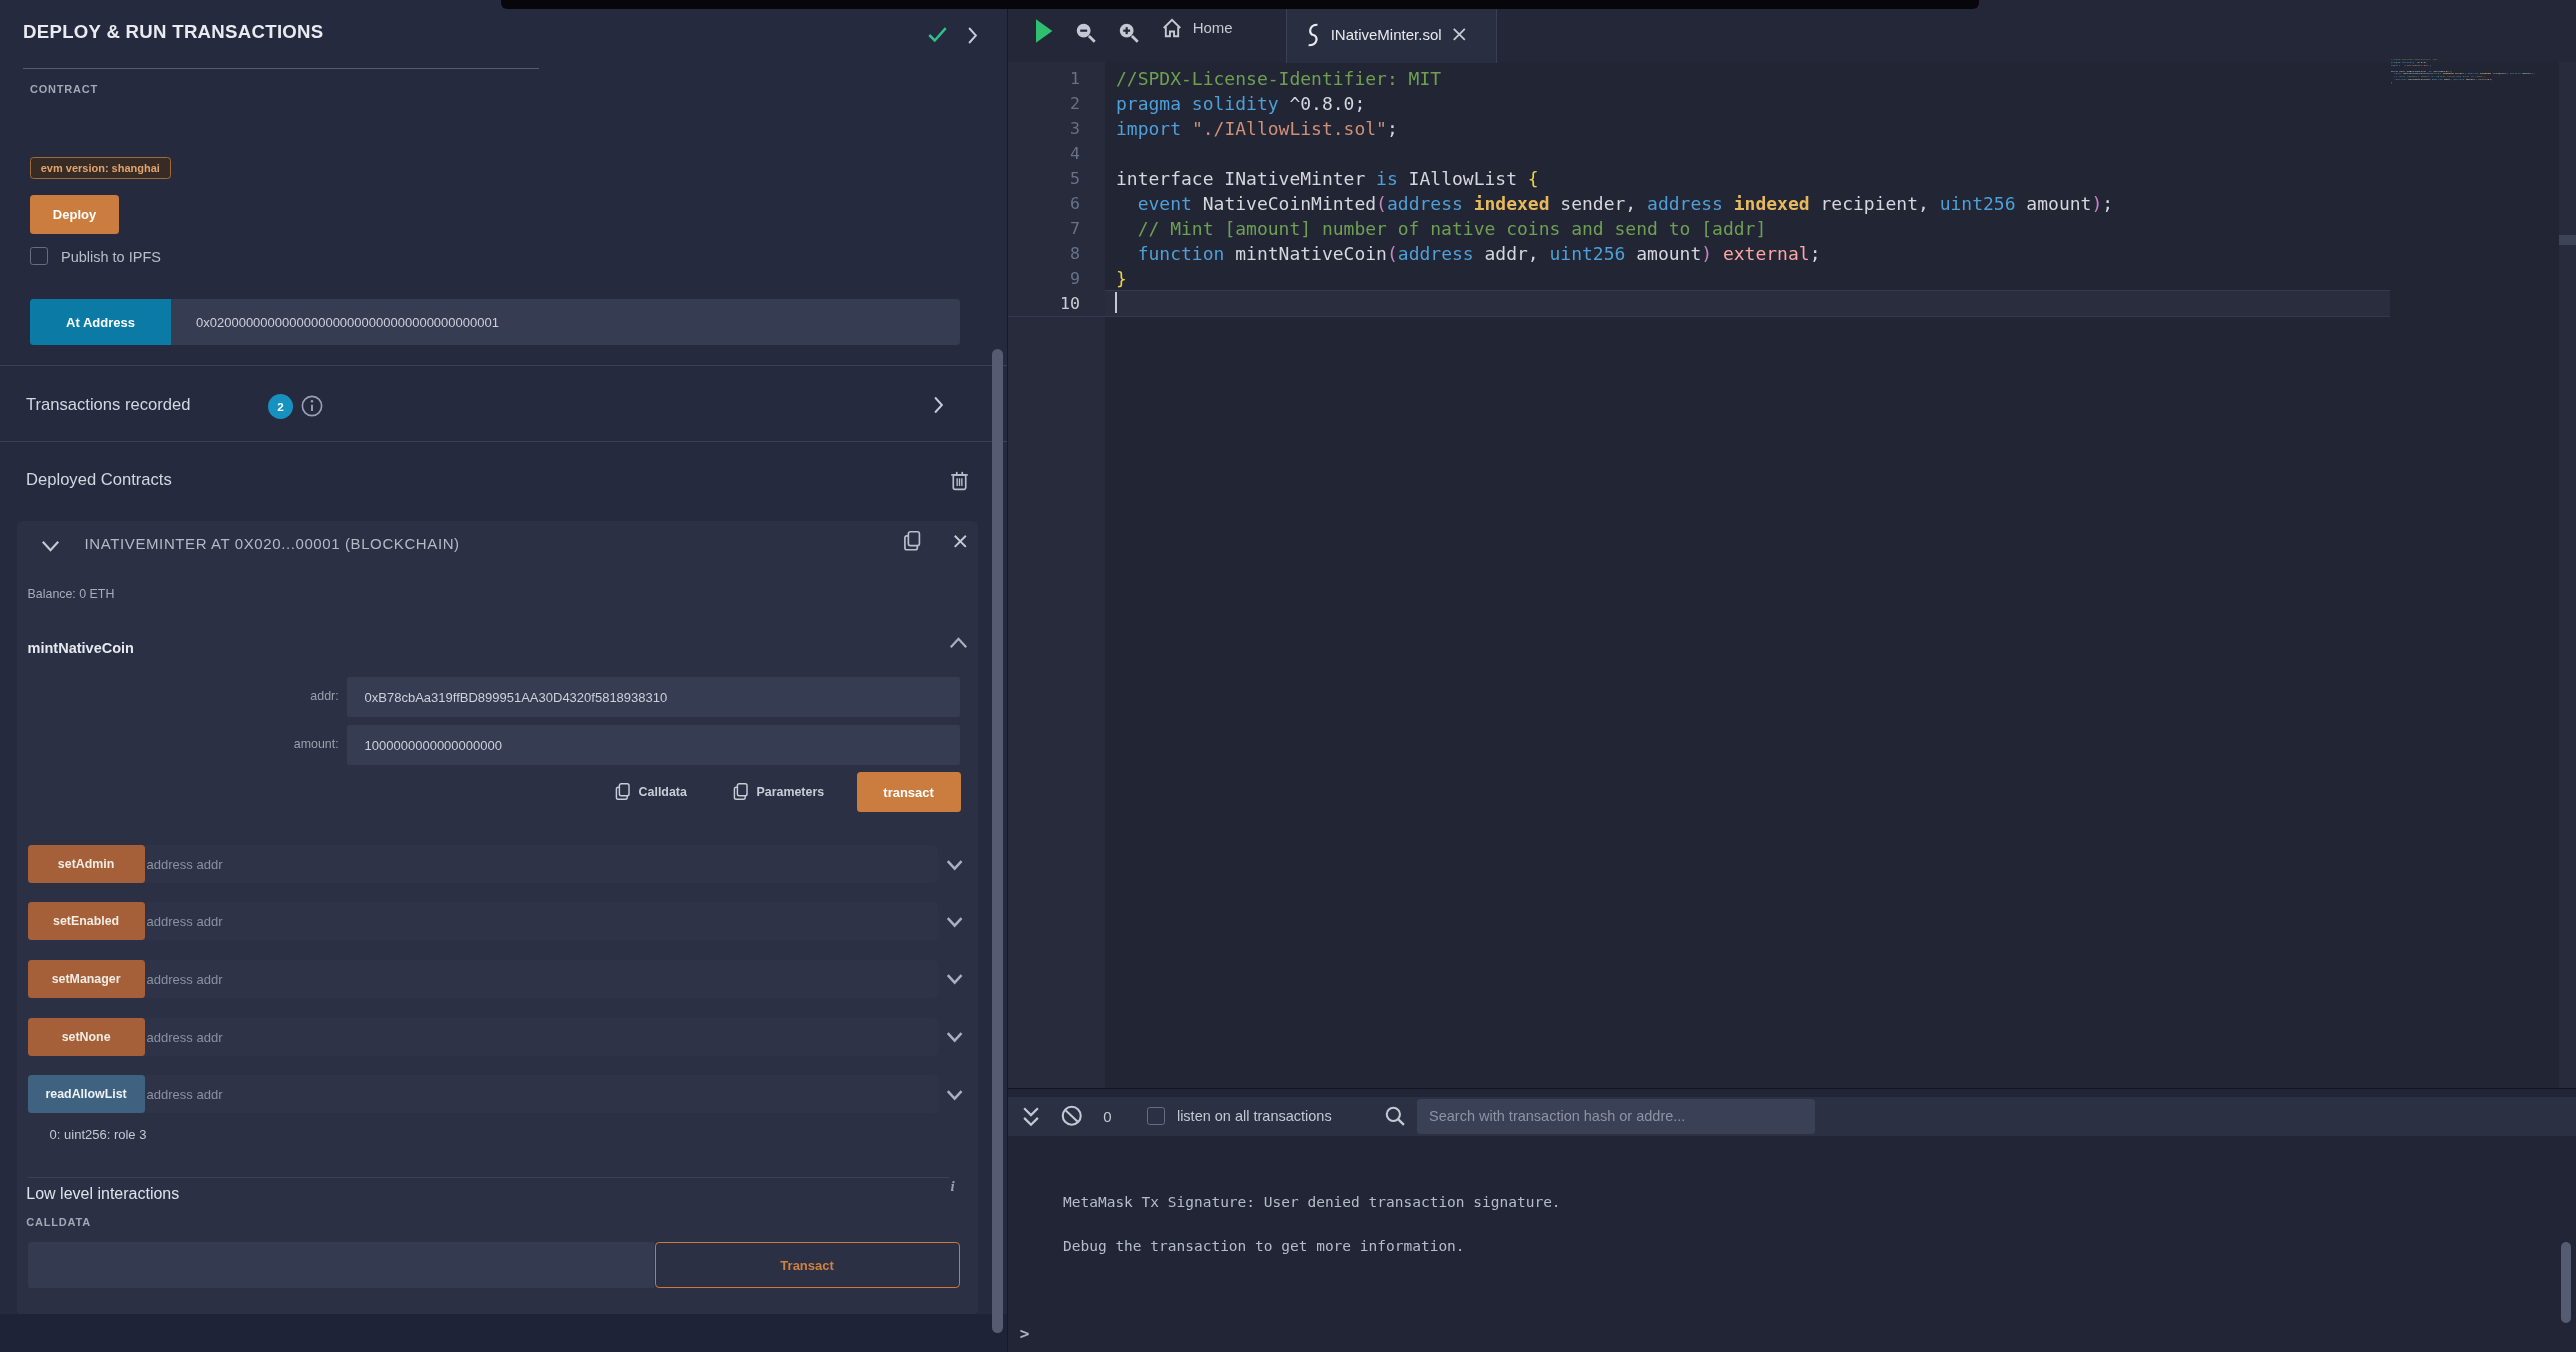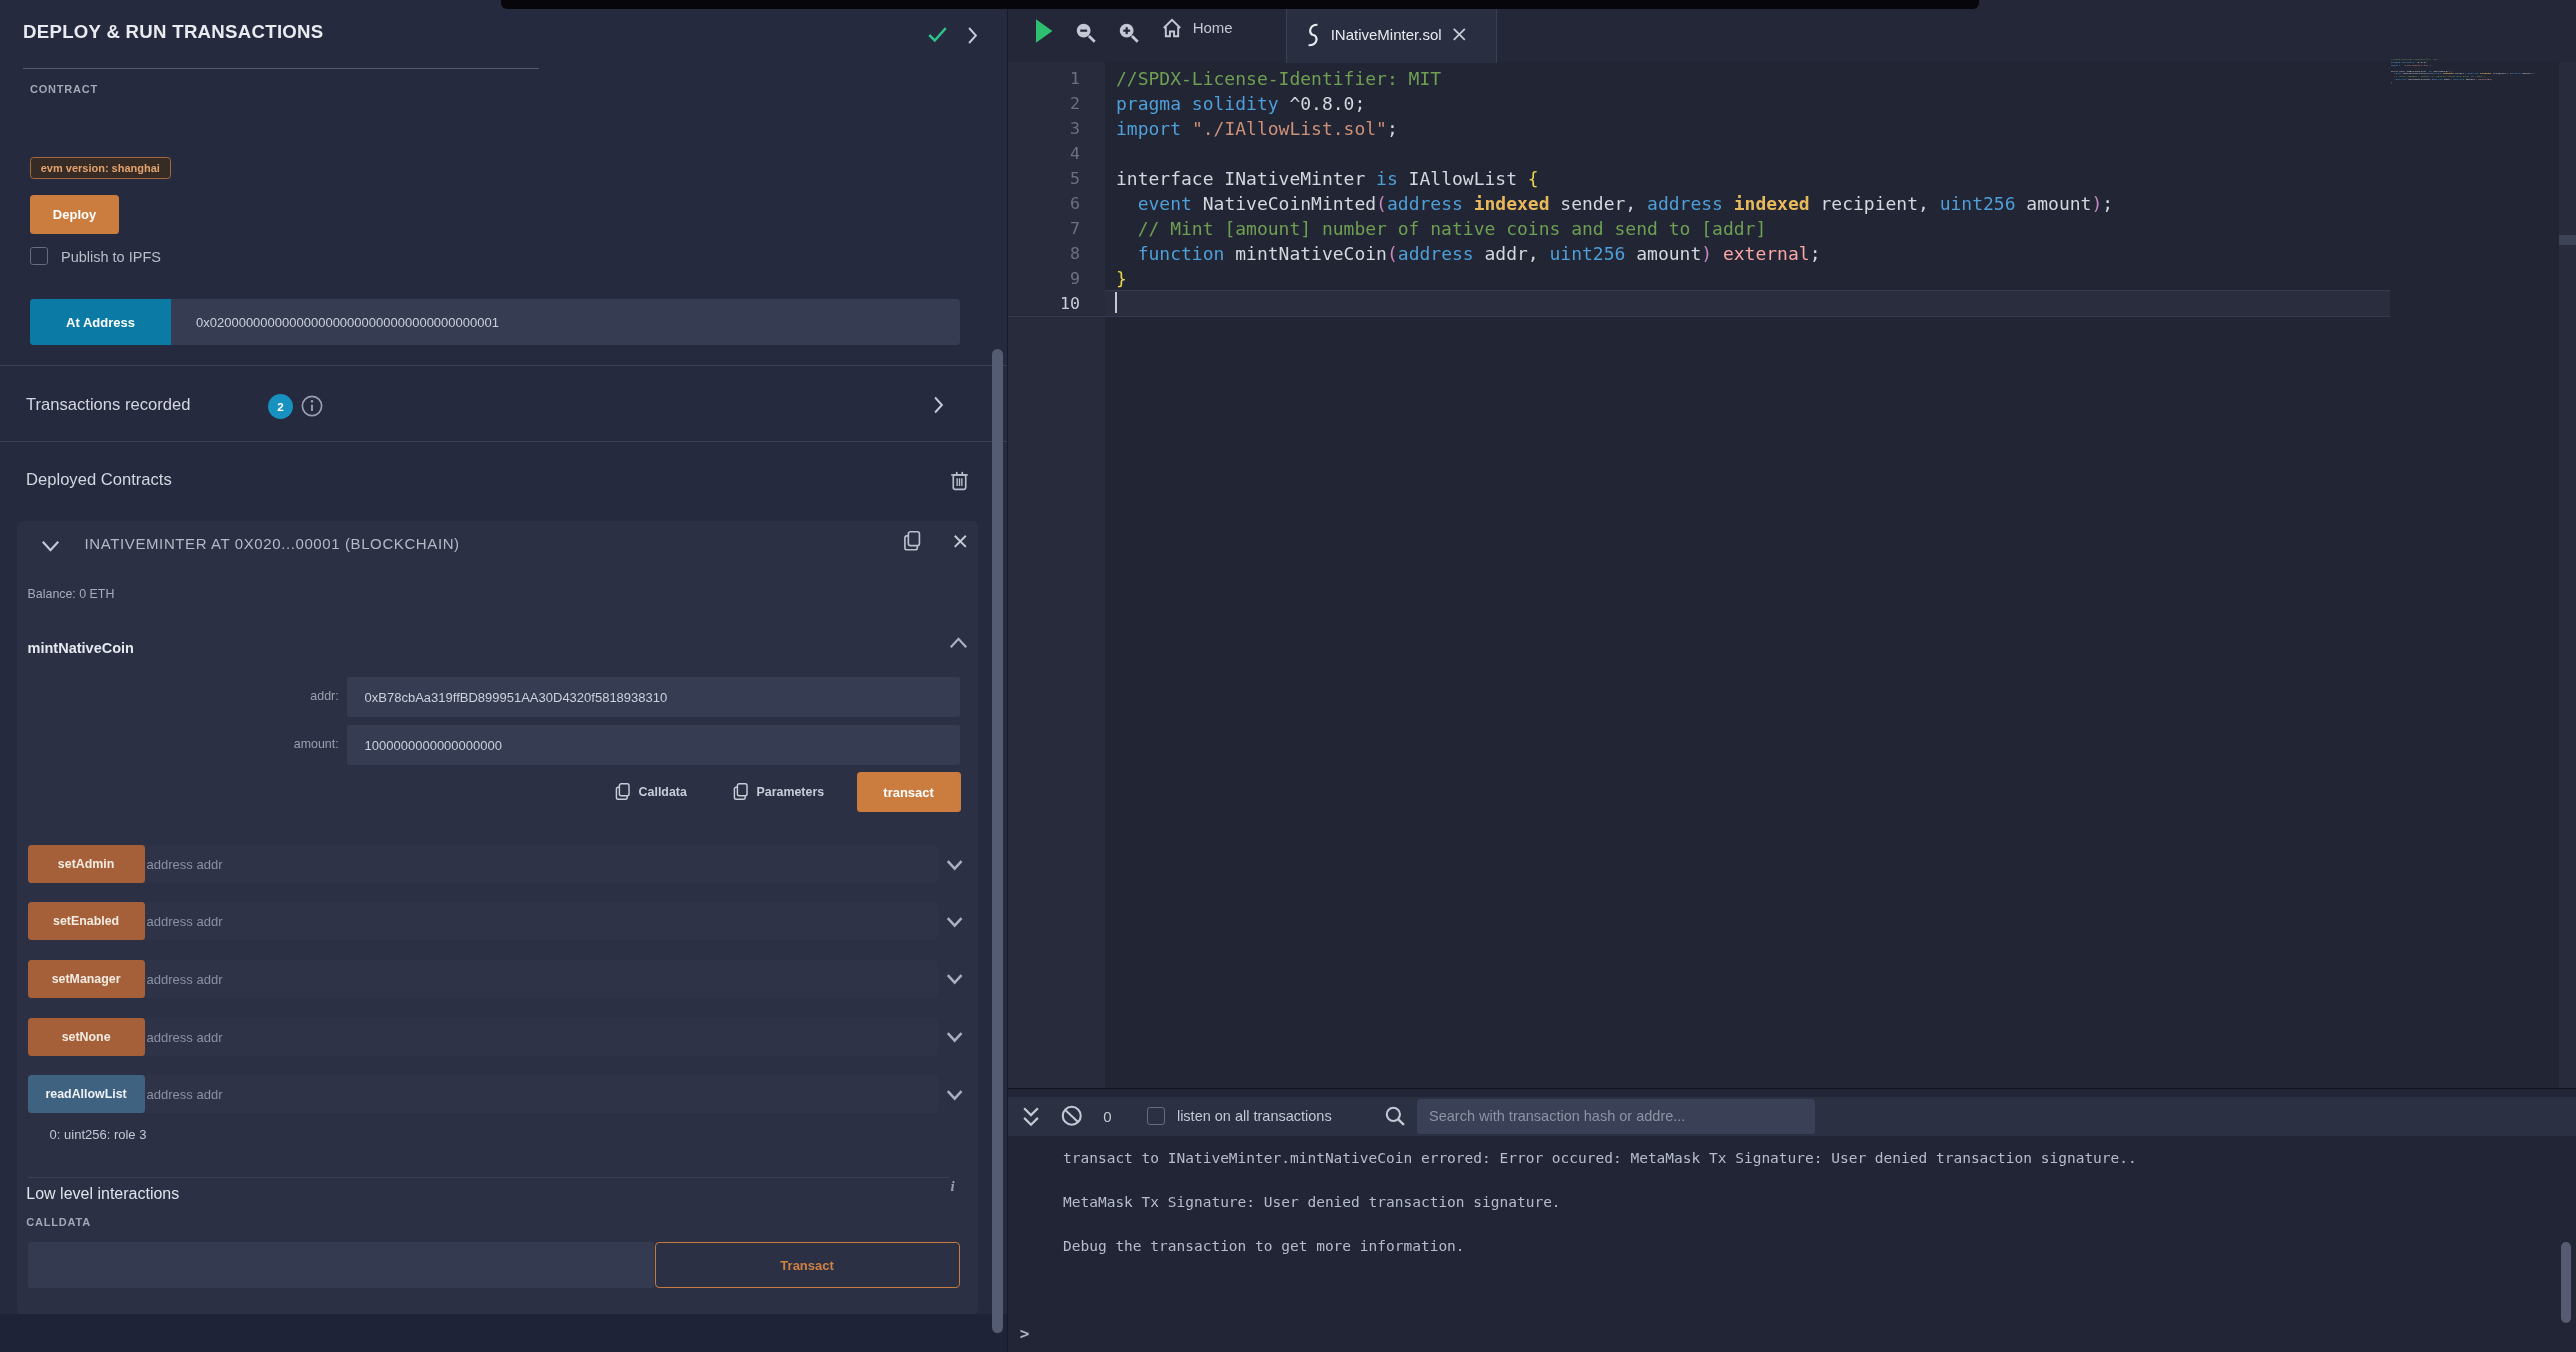--- a/index.html
+++ b/index.html
@@ -332,21 +332,20 @@
       <span class="term-count" style="margin-left:19.3px">0</span>
       <span class="checkbox" style="margin-left:35px"></span>
       <span class="term-label" style="margin-left:12.4px">listen on all transactions</span>
       <svg class="icon" style="margin-left:52px" width="22" height="22" viewBox="0 0 16 16">
         <circle cx="6.8" cy="6.8" r="4.8" fill="none" stroke="#c3c8d4" stroke-width="1.5"></circle>
           <line x1="10.4" y1="10.4" x2="14.5" y2="14.5" stroke="#c3c8d4" stroke-width="1.7"></line>
       </svg>
       <input class="term-search" style="margin-left: 11px;" placeholder="Search with transaction hash or addre...">
     </div>
 
-    <div class="tmsg" style="top:61px">transact to INativeMinter.mintNativeCoin errored: Error occured: MetaMask Tx Signature: User denied transaction signature..</div>
     <div class="tmsg" style="top:105px">MetaMask Tx Signature: User denied transaction signature.</div>
     <div class="tmsg" style="top:149px">Debug the transaction to get more information.</div>
     <span class="tprompt">&gt;</span>
     <div class="vscroll" style="left:1553px;top:153px;width:9.7px;height:81px;position:absolute"></div>
   </section>
 
 </div>
 
 
 </body></html>

